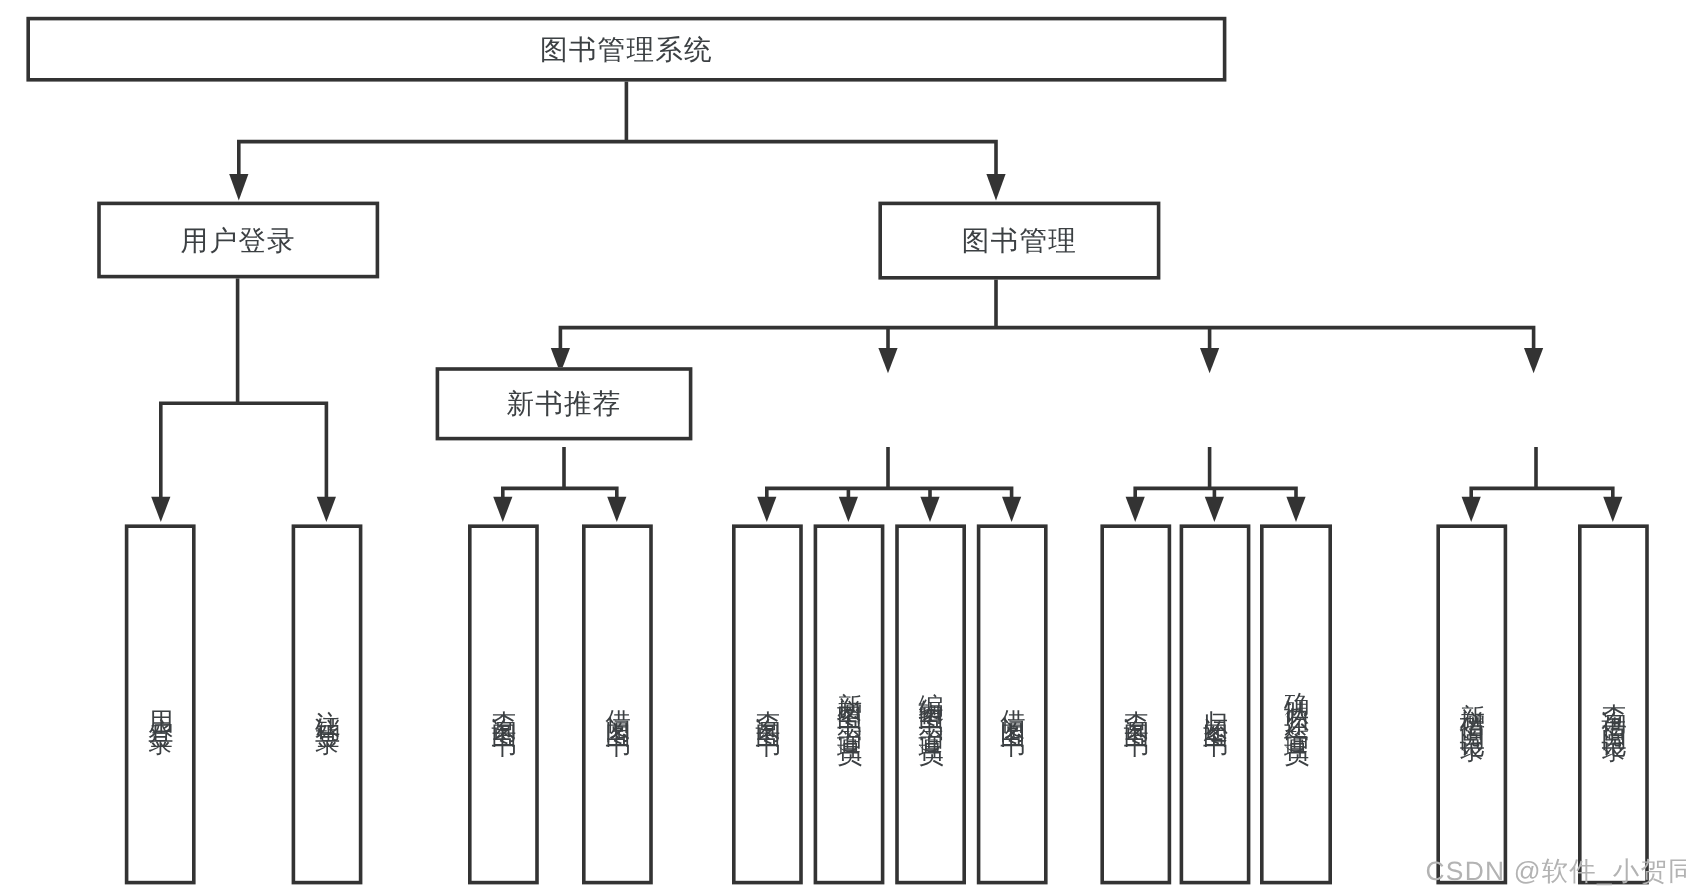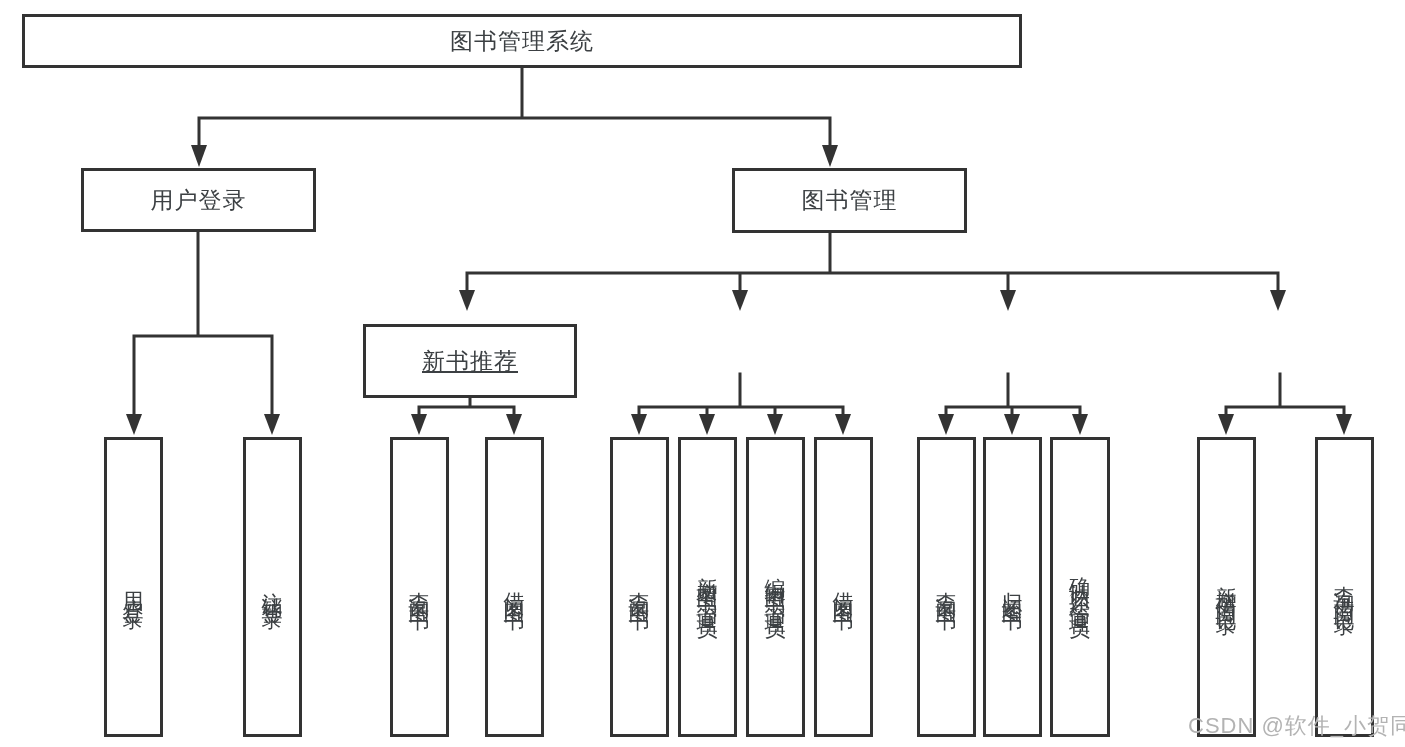--- a/index.html
+++ b/index.html
@@ -90,21 +90,21 @@
       <polygon points="1218,414 1234,414 1226,435"></polygon>
       <polygon points="1336,414 1352,414 1344,435"></polygon>
     </g>
   </svg>
 
   <div class="hbox" style="left:22px;top:14px;width:1000px;height:54px;">图书管理系统</div>
 
   <div class="hbox" style="left:81px;top:168px;width:235px;height:64px;">用户登录</div>
   <div class="hbox" style="left:712px;top:168px;width:235px;height:65px;margin-left:20px;">图书管理</div>
 
-  <div class="hbox" style="left:363px;top:324px;width:214px;height:74px;text-decoration:underline;">新书推荐</div>
+  <div class="hbox" style="left:363px;top:306px;width:214px;height:61px;">新书推荐</div>
 
   <div class="vbox" style="left:104px;">
     <span class="vtext">用户登录</span>
   </div>
   <div class="vbox" style="left:243px;">
     <span class="vtext">注销登录</span>
   </div>
 
   <div class="vbox" style="left:390px;">
     <span class="vtext">查询图书</span>

